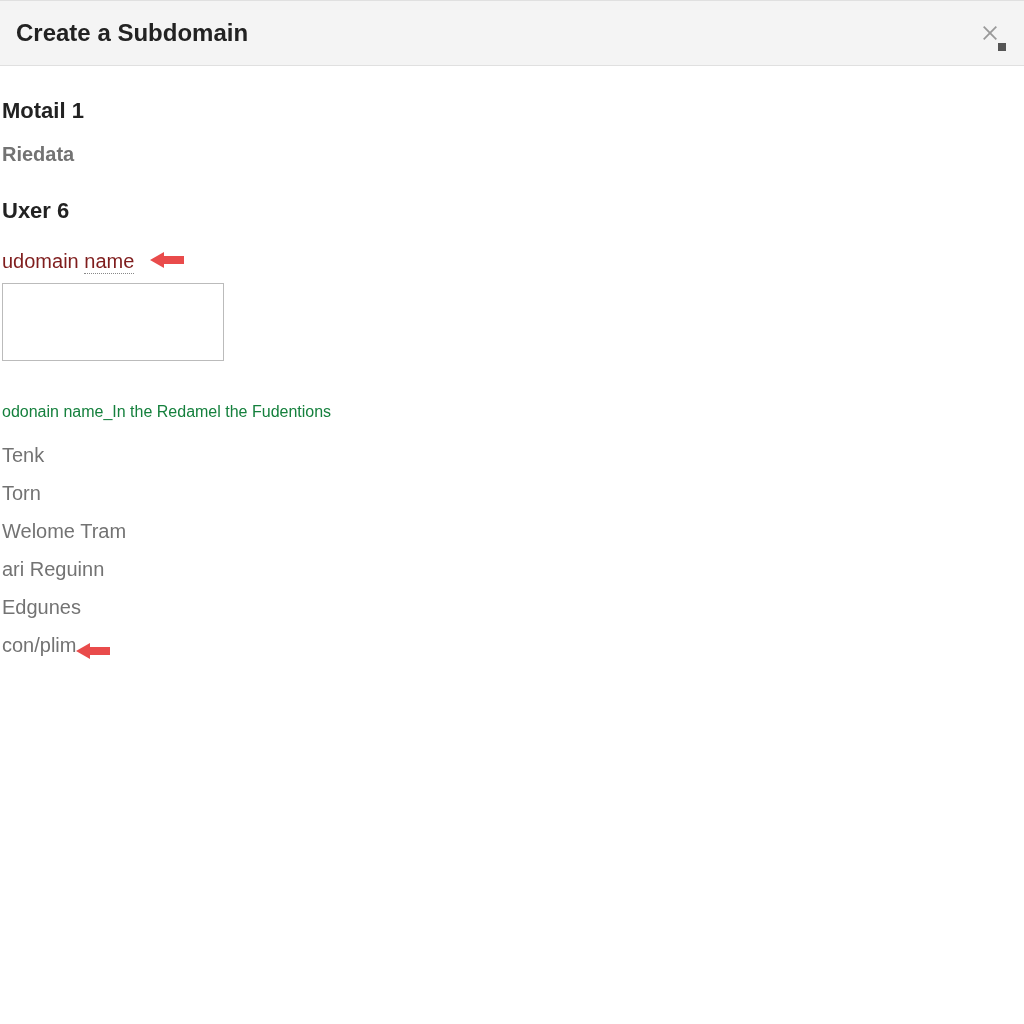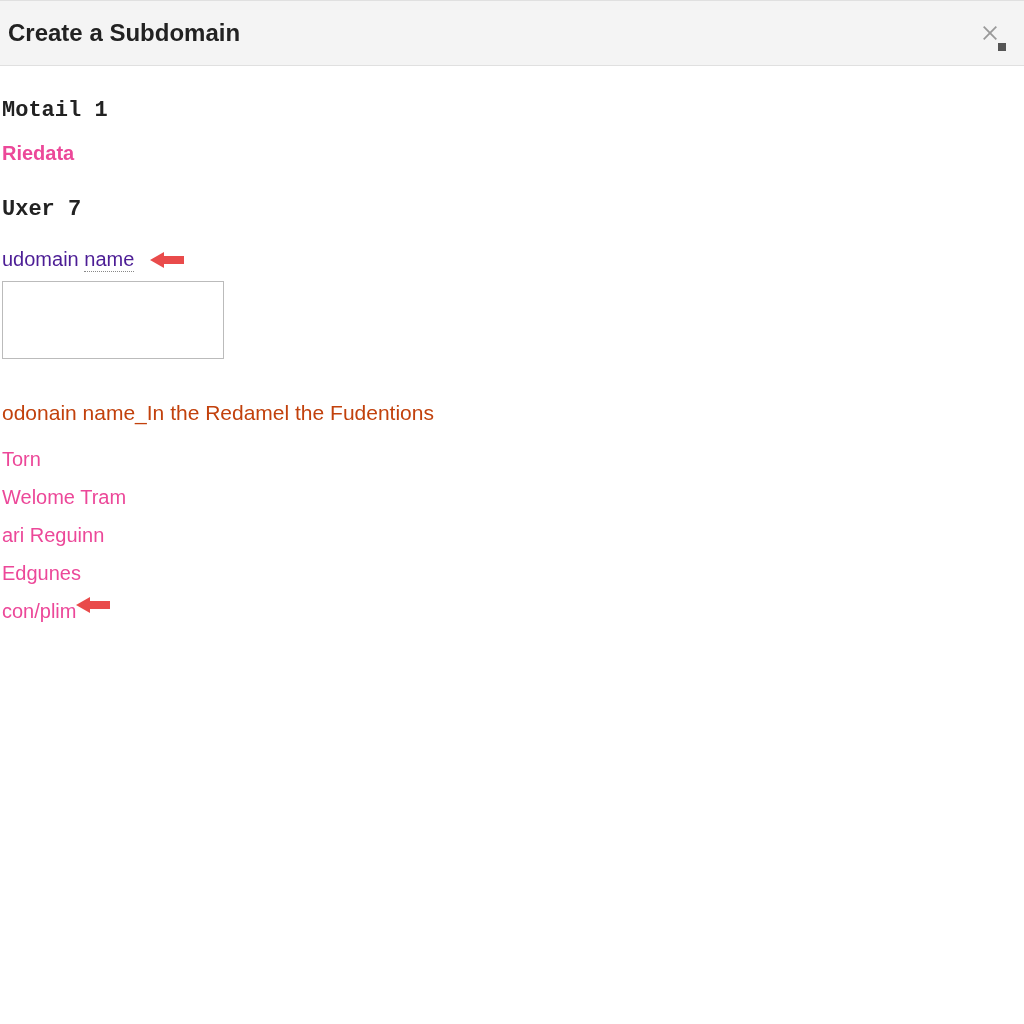--- a/index.html
+++ b/index.html
@@ -17,21 +17,21 @@
   }
   .page {
     background: #fff;
     width: 100%;
     min-height: 100%;
   }
   .header-bar {
     background: #f4f4f4;
     border-top: 1px solid #e0e0e0;
     border-bottom: 1px solid #e0e0e0;
-    padding: 18px 12px 18px 8px;
+    padding: 18px 12px 18px 16px;
     display: flex;
     justify-content: space-between;
     align-items: center;
   }
   .header-title {
     font-size: 24px;
     font-weight: 700;
     color: #222;
   }
   .close-btn {
@@ -56,77 +56,75 @@
   }
   .content {
     padding: 24px 2px 40px 2px;
   }
   .section-title {
     font-size: 22px;
     font-weight: 700;
     color: #222;
     margin-top: 8px;
     margin-bottom: 14px;
-    font-family: Liberation Mono, monospace;
   }
   .link-list {
     display: flex;
     flex-direction: column;
     gap: 6px;
     margin-bottom: 28px;
   }
   .link {
-    color: #ec4899;
+    color: #737373;
     font-size: 20px;
     text-decoration: none;
     cursor: pointer;
     line-height: 1.6;
   }
   .link.bold {
     font-weight: 700;
   }
   .field-label {
     font-size: 20px;
-    color: #4c1d95;
+    color: #7f1d1d;
     margin-bottom: 10px;
     margin-top: 12px;
     display: inline-flex;
-    align-items: center;
     gap: 16px;
   }
   .field-label .underlined {
     border-bottom: 1px dotted #888;
     padding-bottom: 1px;
   }
   .text-input {
     width: 222px;
     height: 78px;
     border: 1px solid #bbb;
     background: #fff;
     font-size: 18px;
     padding: 8px;
     display: block;
     margin-bottom: 16px;
   }
   .helper-text {
-    font-size: 21px;
-    color: #c2410c;
+    font-size: 16px;
+    color: #15803d;
     margin-bottom: 18px;
     margin-top: 42px;
   }
   .arrow-icon {
     display: inline-block;
     vertical-align: middle;
   }
   .arrow-icon svg {
     display: block;
   }
   .row-with-arrow {
     display: flex;
-    align-items: flex-start;
+    align-items: flex-end;
     gap: 0;
   }
 </style>
 </head>
 <body>
 
 <div class="page">
 
   <div class="header-bar">
     <div class="header-title">Create a Subdomain</div>
@@ -139,38 +137,39 @@
     </div>
   </div>
 
   <div class="content">
 
     <div class="section-title">Motail 1</div>
     <div class="link-list">
       <a class="link bold">Riedata</a>
     </div>
 
-    <div class="section-title">Uxer 7</div>
+    <div class="section-title">Uxer 6</div>
 
     <div class="field-label">
       <span>
         <span>udomain </span><span class="underlined">name</span>
       </span>
       <span class="arrow-icon">
         <svg width="34" height="20" viewBox="0 0 34 20">
           <polygon points="0,10 14,2 14,6 34,6 34,14 14,14 14,18" fill="#e94b4b"></polygon>
         </svg>
       </span>
     </div>
 
     <input type="text" class="text-input" value="" style="">
 
     <div class="helper-text">odonain name_In the Redamel the Fudentions</div>
 
     <div class="link-list">
+      <a class="link">Tenk</a>
       <a class="link">Torn</a>
       <a class="link">Welome Tram</a>
       <a class="link">ari Reguinn</a>
       <a class="link">Edgunes</a>
       <div class="row-with-arrow">
         <a class="link">con/plim</a>
         <span class="arrow-icon">
           <svg width="34" height="20" viewBox="0 0 34 20">
             <polygon points="0,10 14,2 14,6 34,6 34,14 14,14 14,18" fill="#e94b4b"></polygon>
           </svg>

